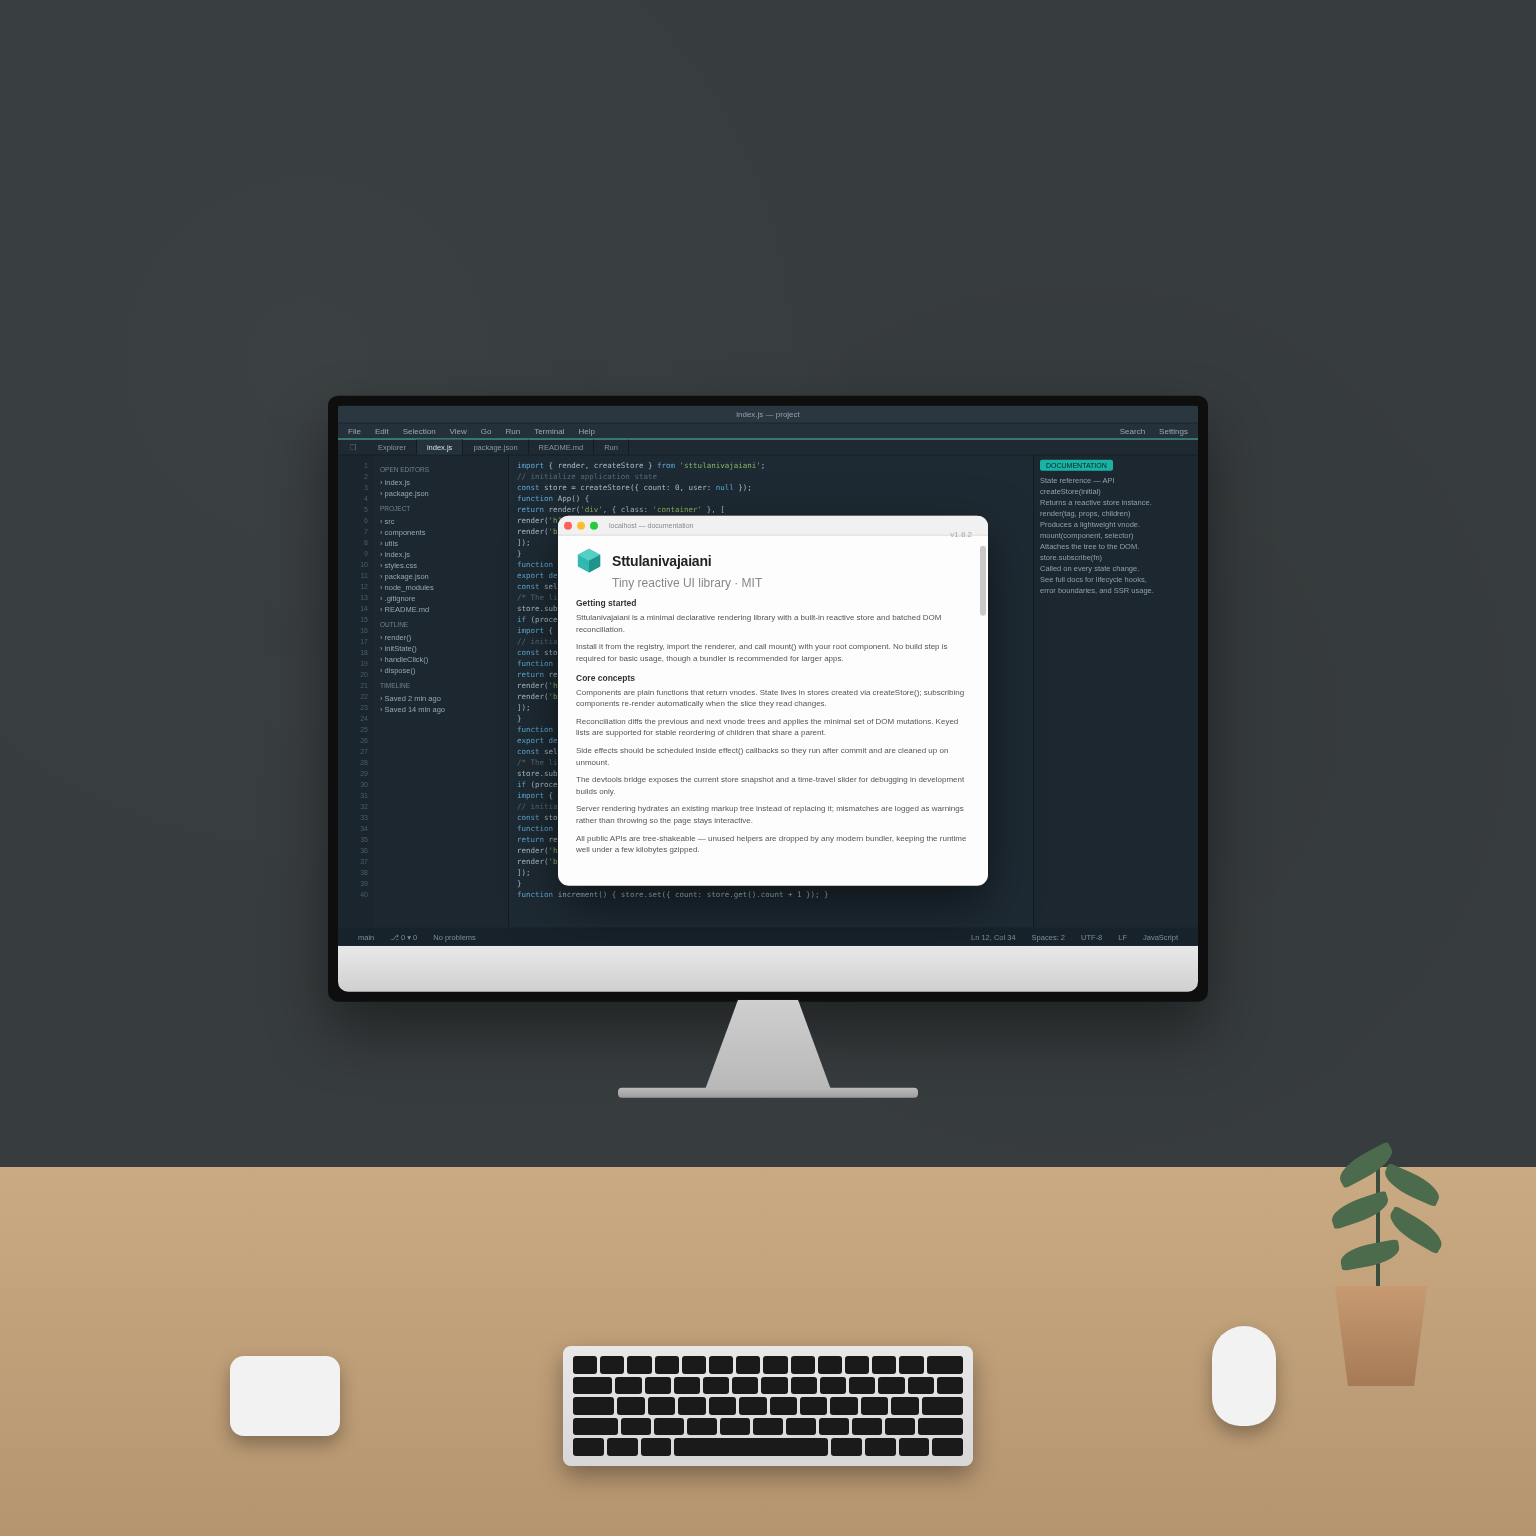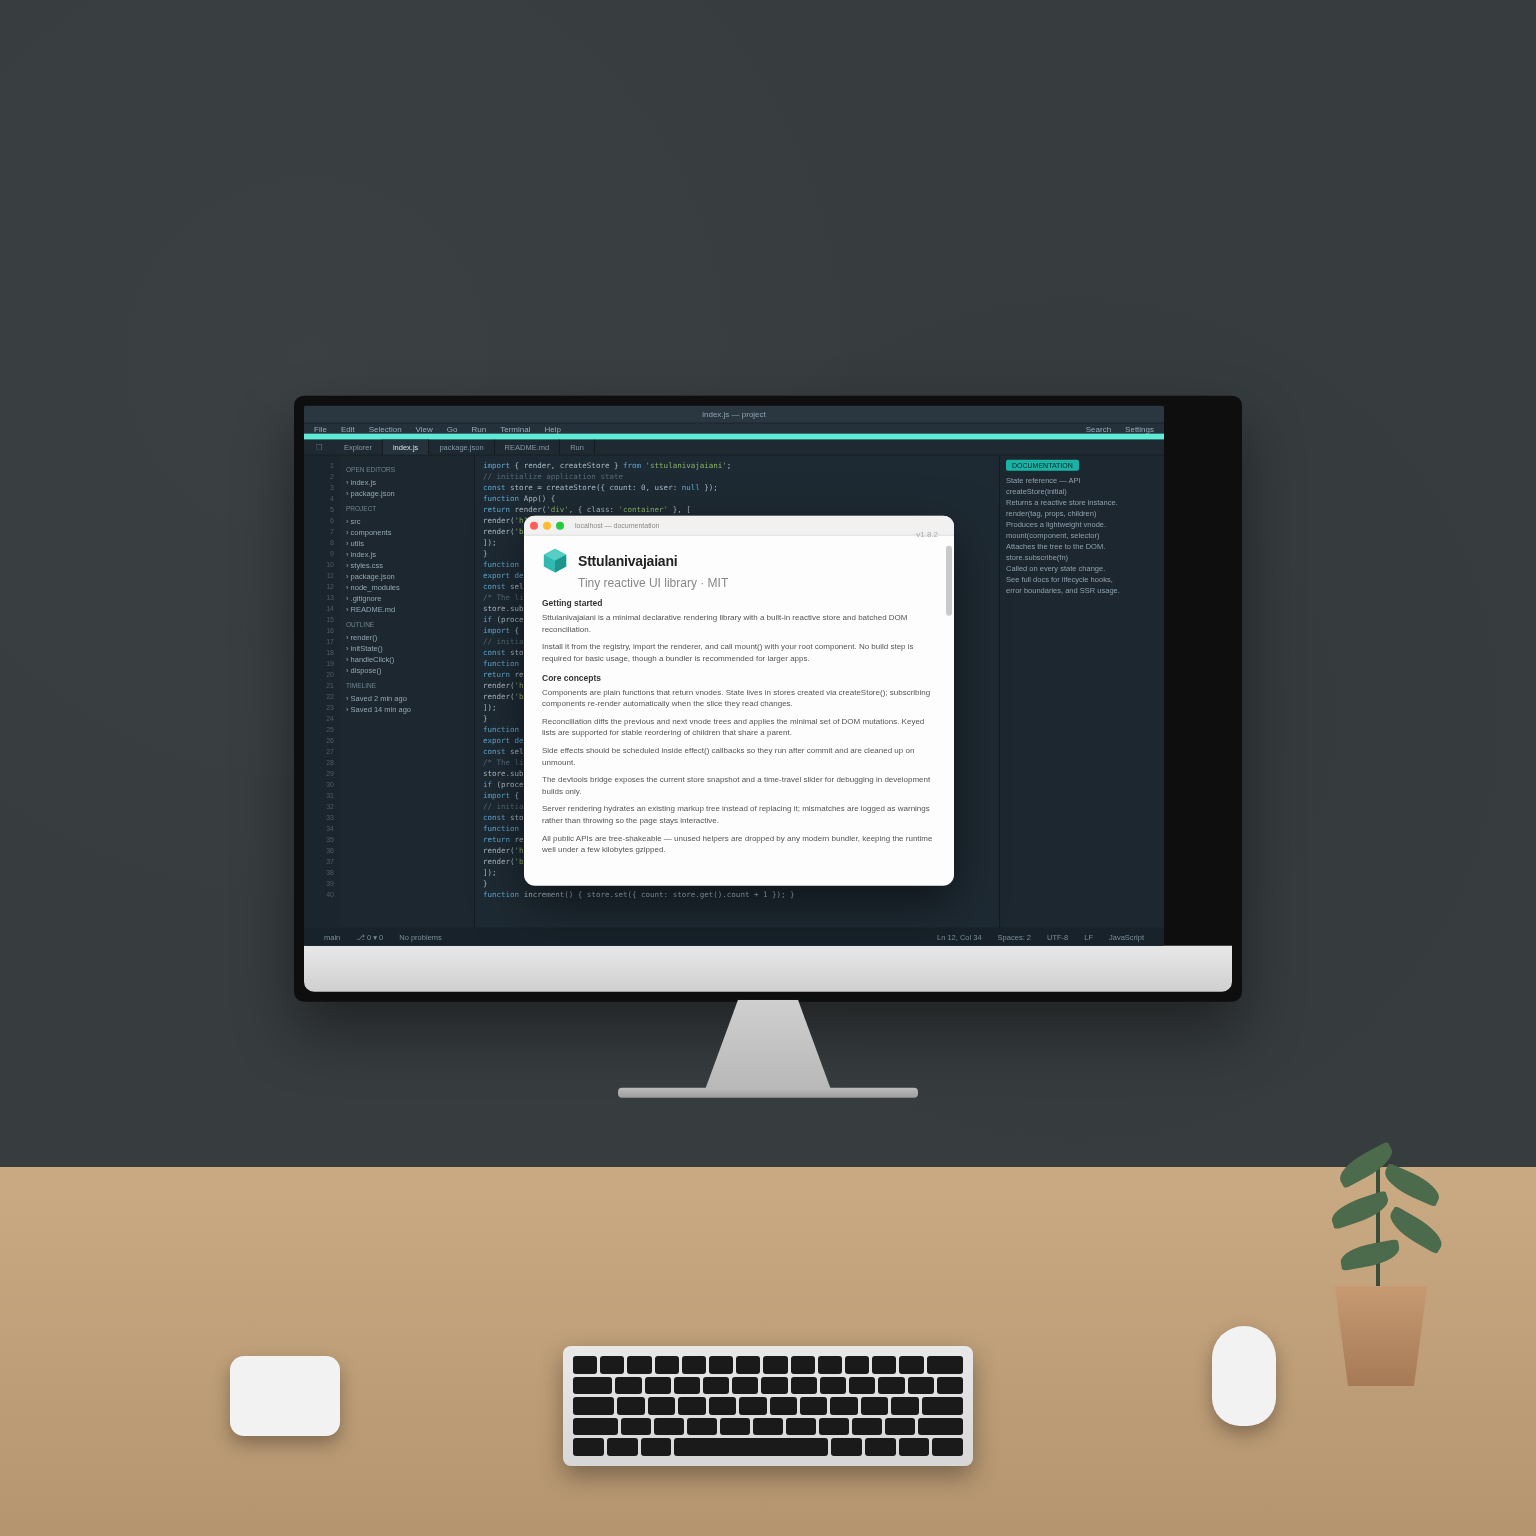--- a/index.html
+++ b/index.html
@@ -21,21 +21,21 @@
   .desk {
     position: absolute; left:0; right:0; bottom:0; height: 24%;
     background: linear-gradient(to bottom, #c9aa82, #b59570);
   }
 
   
   .monitor-wrap {
     position: absolute;
     left: 50%; top: 34%;
     transform: translate(-50%, -18%);
-    width: 948px;
+    width: 880px;
   }
   .bezel {
     background: #0e0e0e;
     border-radius: 10px;
     padding: 10px;
     box-shadow: 0 30px 60px rgba(0,0,0,0.4);
   }
   .screen {
     width: 860px; height: 540px;
     background: #1e2a33;
@@ -67,21 +67,21 @@
   .titlebar {
     height: 18px; background:#2a3640;
     display:flex; align-items:center; padding:0 6px; gap:6px;
     border-bottom:1px solid #1a232b;
   }
   .titlebar .title { color:#8fa2b0; font-size:8px; flex:1; text-align:center; }
   .menubar {
     height:16px; background:#24303a;
     display:flex; gap:14px; padding:0 10px; align-items:center;
     color:#96aab8; font-size:8px;
-    border-bottom:6px solid #5eead4;
+    border-bottom:1px solid #5eead4;
   }
   .menubar .spacer{flex:1;}
   .tabbar {
     height:16px; background:#1f2931;
     display:flex; align-items:stretch; font-size:7.5px;
     border-bottom:1px solid #141c22;
   }
   .tabbar .sideicons{width:30px;display:flex;align-items:center;justify-content:center;color:#5f7380;}
   .tab {
     padding:0 10px; display:flex; align-items:center; color:#8198a7;

